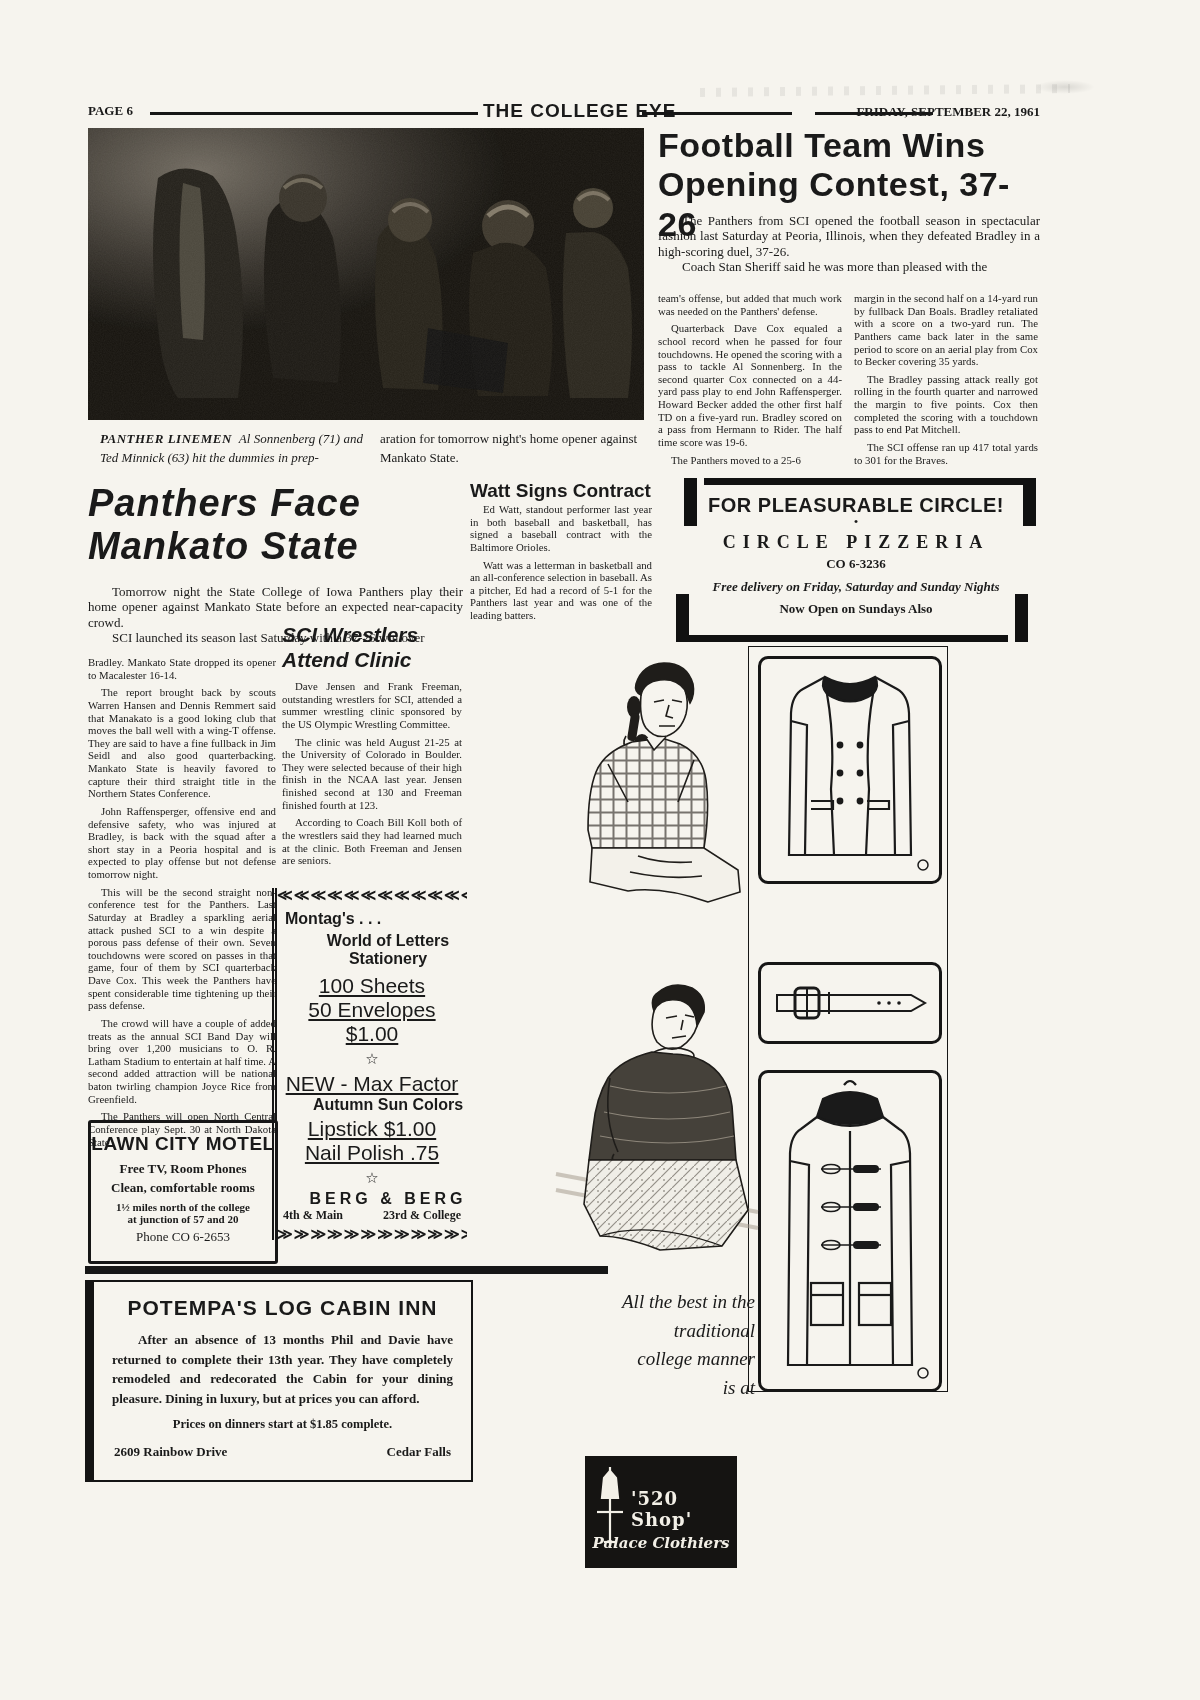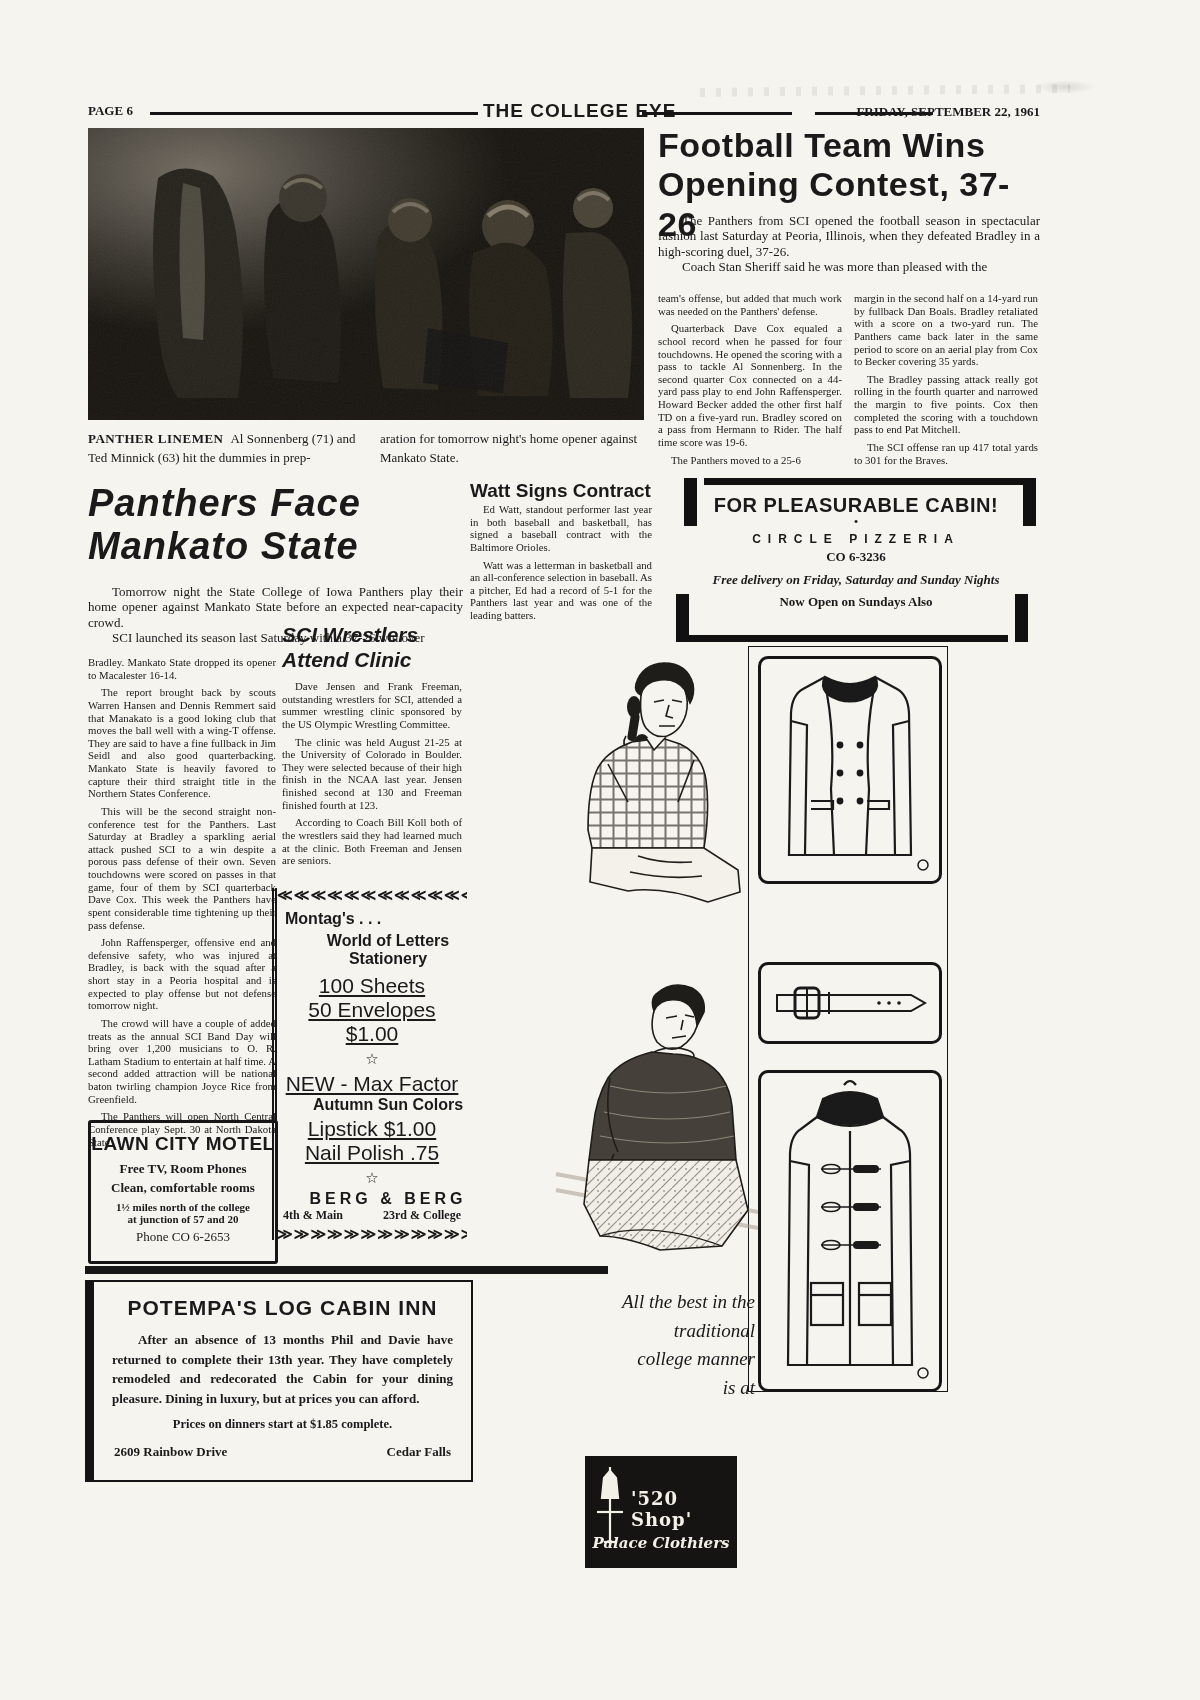--- a/index.html
+++ b/index.html
@@ -23,21 +23,21 @@
   .headline-pf{font-family:"Liberation Sans",sans-serif;font-weight:bold;font-style:italic;font-size:38px;line-height:1.14;letter-spacing:1px;}
   .headline-wr{font-family:"Liberation Sans",sans-serif;font-weight:bold;font-style:italic;font-size:21px;line-height:1.2;}
   .headline-watt{font-family:"Liberation Sans",sans-serif;font-weight:bold;font-size:19px;}
   
   .caption{font-size:13px;line-height:1.45;}
   .cap-lead{font-weight:bold;letter-spacing:.5px;margin-right:7px;}
   
   .pz-box{position:absolute;}
   .pz-bar{position:absolute;background:#111;}
   .pz-line1{font-family:"Liberation Sans",sans-serif;font-weight:bold;font-size:20px;letter-spacing:.5px;}
-  .pz-name{font-family:Liberation Sans, sans-serif;font-weight:bold;font-size:12px;letter-spacing:7px;}
+  .pz-name{font-family:Liberation Serif, serif;font-weight:bold;font-size:18px;letter-spacing:7px;}
   .pz-serif{font-size:13px;font-weight:bold;}
   
   .mt-box{position:absolute;border-left:5px double #161616;}
   .mt-chev{font-size:15px;font-weight:bold;letter-spacing:1px;line-height:14px;white-space:nowrap;overflow:hidden;color:#161616;}
   .mt-brand{font-family:"Liberation Sans",sans-serif;font-weight:bold;font-size:16px;}
   .mt-h{font-family:"Liberation Sans",sans-serif;font-weight:bold;font-size:16px;padding-left:32px;}
   .mt-m{font-family:"Liberation Sans",sans-serif;font-size:21px;text-decoration:underline;}
   .mt-star{font-size:15px;line-height:1;}
   .mt-loc{font-size:12px;font-weight:bold;display:flex;justify-content:space-between;padding:0 6px;}
   
@@ -101,21 +101,21 @@
       <path d="M400,88 Q420,70 440,88" stroke="#a99e8b" stroke-width="5" fill="none" opacity=".65"></path>
       <path d="M385,125 Q375,190 390,268 L460,268 Q470,200 458,140 Q440,112 412,115 Z" fill="#211d15"></path>
       <circle cx="505" cy="80" r="20" fill="#464033"></circle>
       <path d="M490,72 Q505,58 521,72" stroke="#9c9280" stroke-width="4" fill="none" opacity=".6"></path>
       <path d="M478,105 Q470,180 482,270 L540,270 Q548,200 540,140 Q528,108 505,104 Z" fill="#2a261d"></path>
       <path d="M340,200 L420,215 L415,265 L335,255 Z" fill="#111" opacity=".8"></path>
       <rect width="556" height="292" filter="url(#grain)" opacity="0.18"></rect>
     </svg>
   </div>
 
-  <div class="abs caption" style="left:88px;top:430px;width:270px;">
+  <div class="abs caption" style="left:100px;top:430px;width:270px;font-style:italic;">
     <span class="cap-lead">PANTHER LINEMEN</span><span>Al Sonnenberg (71) and Ted Minnick (63) hit the dummies in prep-</span>
   </div>
   <div class="abs caption" style="left:380px;top:430px;width:264px;">
     <span>aration for tomorrow night's home opener against Mankato State.</span>
   </div>
 
   <div class="abs headline-big" style="left:658px;top:126px;width:390px;">
     <div>Football Team Wins</div>
     <div>Opening Contest, 37-26</div>
   </div>
@@ -138,22 +138,22 @@
     <div>Panthers Face</div>
     <div>Mankato State</div>
   </div>
   <div class="abs intro-text" style="left:88px;top:584px;width:375px;">
     <p class="ind">Tomorrow night the State College of Iowa Panthers play their home opener against Mankato State before an expected near-capacity crowd.</p>
     <p class="ind" style="white-space:nowrap;">SCI launched its season last Saturday with a 37-26 win over</p>
   </div>
   <div class="abs col-text" style="left:88px;top:656px;width:188px;">
     <p>Bradley. Mankato State dropped its opener to Macalester 16-14.</p>
     <p class="ind">The report brought back by scouts Warren Hansen and Dennis Remmert said that Manakato is a good loking club that moves the ball well with a wing-T offense. They are said to have a fine fullback in Jim Seidl and also good quarterbacking. Mankato State is heavily favored to capture their third straight title in the Northern States Conference.</p>
+    <p class="ind">John Raffensperger, offensive end and defensive safety, who was injured at Bradley, is back with the squad after a short stay in a Peoria hospital and is expected to play offense but not defense tomorrow night.</p>
     <p class="ind">This will be the second straight non-conference test for the Panthers. Last Saturday at Bradley a sparkling aerial attack pushed SCI to a win despite a porous pass defense of their own. Seven touchdowns were scored on passes in that game, four of them by SCI quarterback Dave Cox. This week the Panthers have spent considerable time tightening up their pass defense.</p>
-    <p class="ind">John Raffensperger, offensive end and defensive safety, who was injured at Bradley, is back with the squad after a short stay in a Peoria hospital and is expected to play offense but not defense tomorrow night.</p>
     <p class="ind">The crowd will have a couple of added treats as the annual SCI Band Day will bring over 1,200 musicians to O. R. Latham Stadium to entertain at half time. A second added attraction will be national baton twirling champion Joyce Rice from Greenfield.</p>
     <p class="ind">The Panthers will open North Central Conference play Sept. 30 at North Dakota State</p>
   </div>
 
   <div class="abs headline-wr" style="left:282px;top:622px;width:190px;">
     <div>SCI Wrestlers</div>
     <div>Attend Clinic</div>
   </div>
   <div class="abs col-text" style="left:282px;top:680px;width:180px;">
     <p class="ind">Dave Jensen and Frank Freeman, outstanding wrestlers for SCI, attended a summer wrestling clinic sponsored by the US Olympic Wrestling Committee.</p>
@@ -168,21 +168,21 @@
   </div>
 
   <div class="pz-box" style="left:676px;top:478px;width:360px;height:164px;">
     <div class="pz-bar" style="top:0;left:28px;right:0;height:7px;"></div>
     <div class="pz-bar" style="bottom:0;left:0;right:28px;height:7px;"></div>
     <div class="pz-bar" style="top:0;left:8px;width:13px;height:48px;"></div>
     <div class="pz-bar" style="top:0;right:0;width:13px;height:48px;"></div>
     <div class="pz-bar" style="bottom:0;left:0;width:13px;height:48px;"></div>
     <div class="pz-bar" style="bottom:0;right:8px;width:13px;height:48px;"></div>
     <div class="ctr" style="padding-top:16px;">
-      <div class="pz-line1">FOR PLEASURABLE CABIN!</div>
+      <div class="pz-line1">FOR PLEASURABLE CIRCLE!</div>
       <div style="font-size:13px;line-height:10px;">•</div>
       <div class="pz-name" style="margin-top:5px;">CIRCLE PIZZERIA</div>
       <div class="pz-serif" style="margin-top:3px;">CO 6-3236</div>
       <div class="pz-serif" style="margin:7px auto 0;width:290px;line-height:1.2;font-style:italic;">Free delivery on Friday, Saturday and Sunday Nights</div>
       <div class="pz-serif" style="margin-top:6px;">Now Open on Sundays Also</div>
     </div>
   </div>
 
   <div class="mt-box" style="left:272px;top:888px;width:190px;height:352px;">
     <div class="mt-chev">≪≪≪≪≪≪≪≪≪≪≪≪</div>

